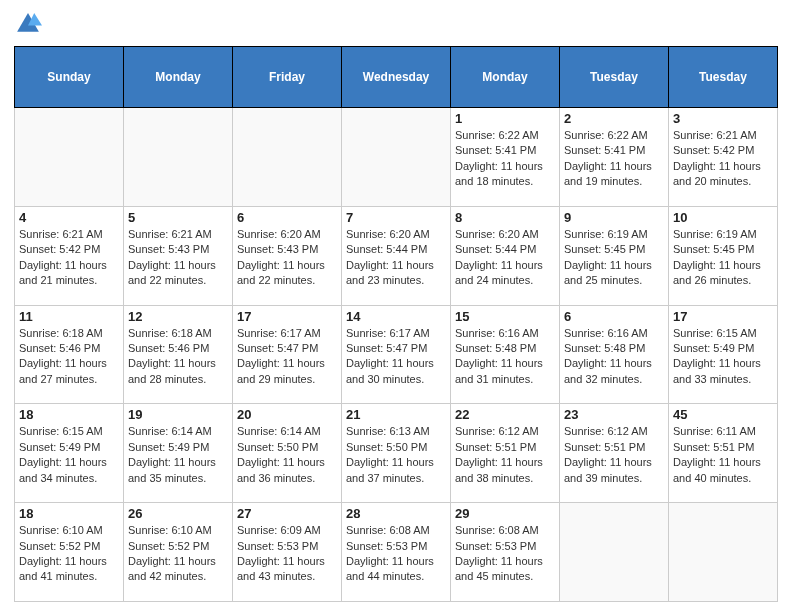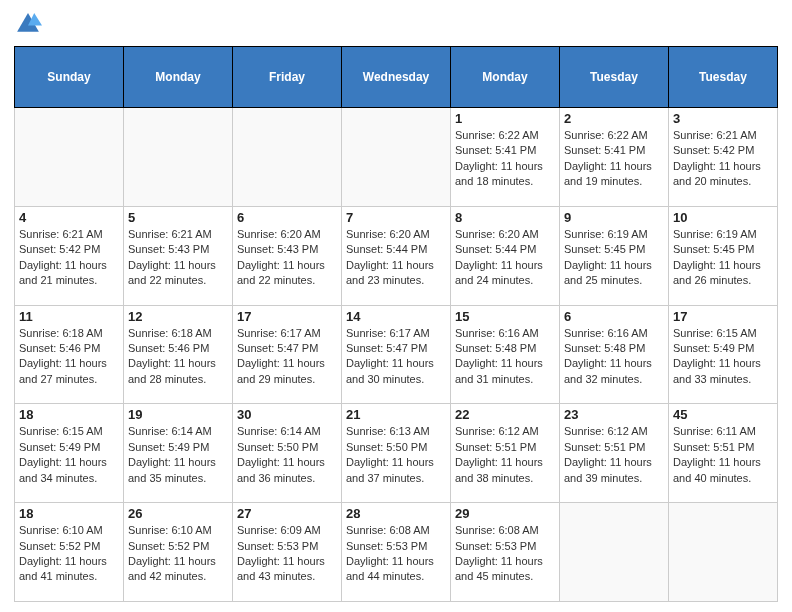--- a/index.html
+++ b/index.html
@@ -206,21 +206,21 @@
         <tr>
           <td>
             <span class="day-number">18</span>
             <div class="day-info">Sunrise: 6:15 AM<br>Sunset: 5:49 PM<br>Daylight: 11 hours and 34 minutes.</div>
           </td>
           <td>
             <span class="day-number">19</span>
             <div class="day-info">Sunrise: 6:14 AM<br>Sunset: 5:49 PM<br>Daylight: 11 hours and 35 minutes.</div>
           </td>
           <td>
-            <span class="day-number">30</span>
+            <span class="day-number">20</span>
             <div class="day-info">Sunrise: 6:14 AM<br>Sunset: 5:50 PM<br>Daylight: 11 hours and 36 minutes.</div>
           </td>
           <td>
             <span class="day-number">21</span>
             <div class="day-info">Sunrise: 6:13 AM<br>Sunset: 5:50 PM<br>Daylight: 11 hours and 37 minutes.</div>
           </td>
           <td>
             <span class="day-number">22</span>
             <div class="day-info">Sunrise: 6:12 AM<br>Sunset: 5:51 PM<br>Daylight: 11 hours and 38 minutes.</div>
           </td>

